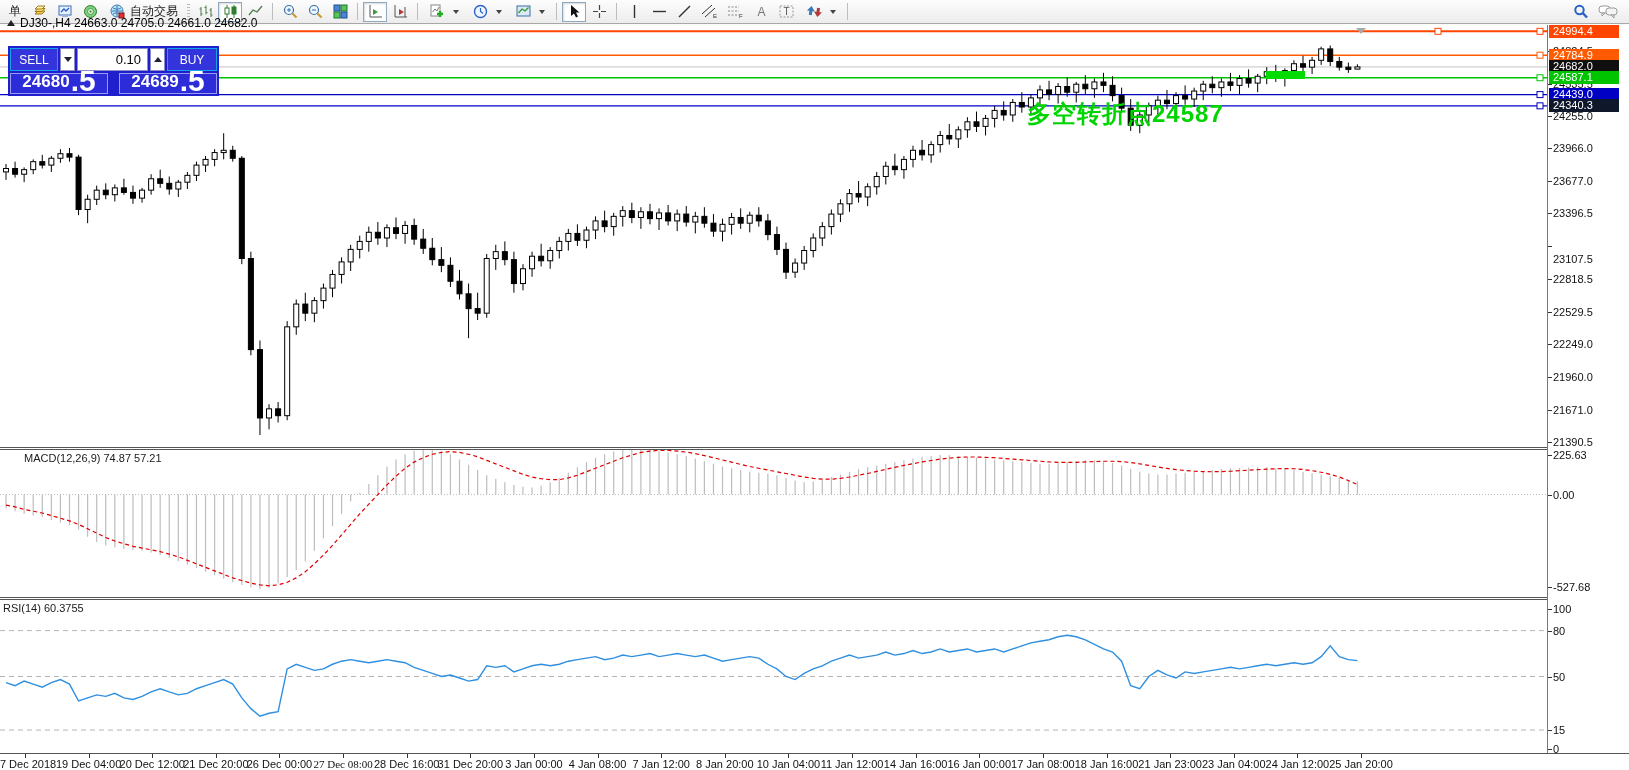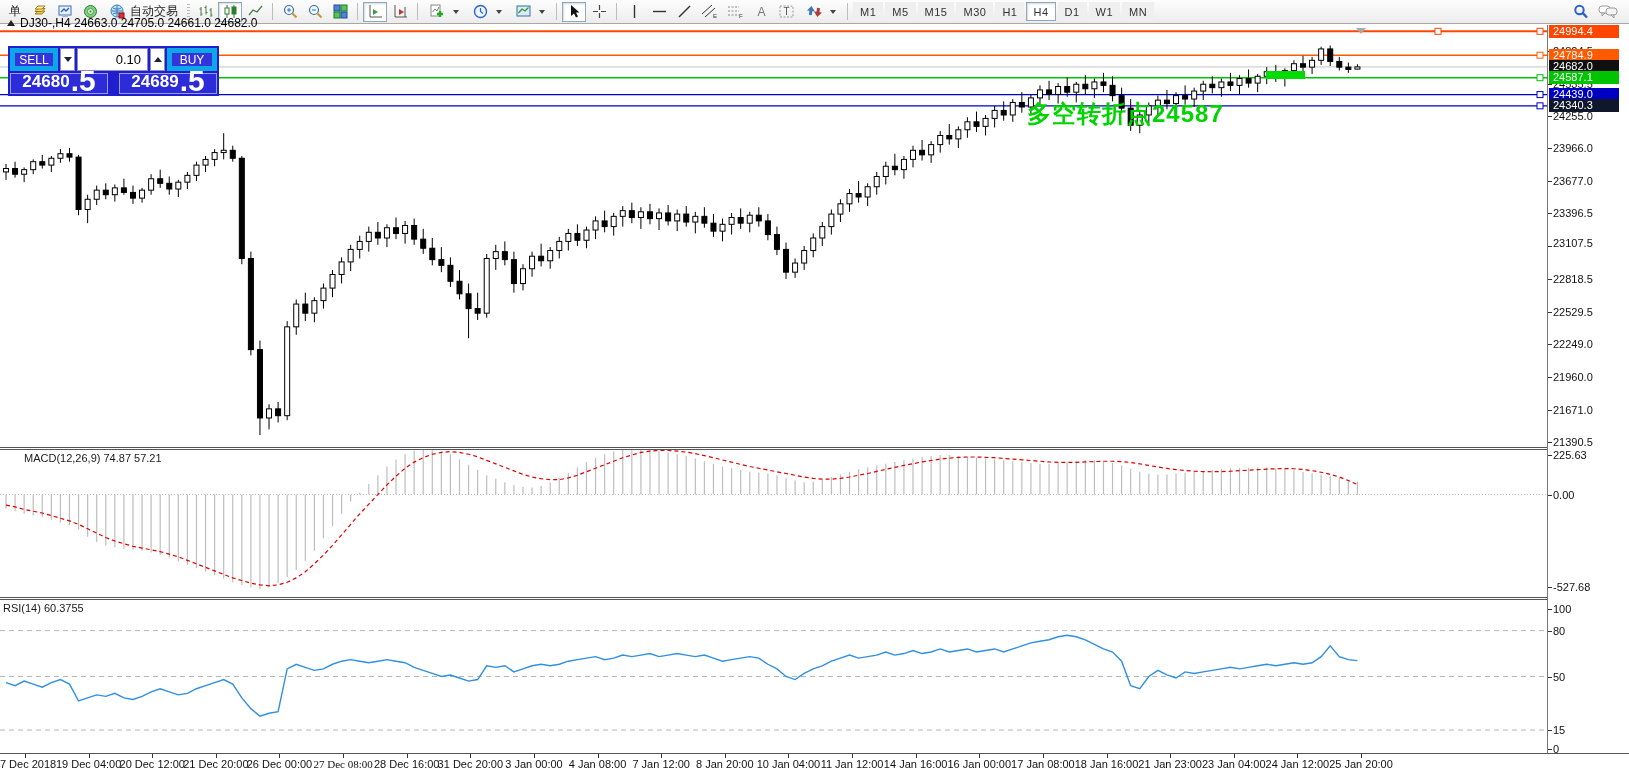--- a/index.html
+++ b/index.html
@@ -46,21 +46,21 @@
   .time-tick{position:absolute;top:0;width:1px;height:4px;background:#333;}
   
   #chart-title{position:absolute;left:7px;top:16px;display:flex;align-items:center;gap:5px;
     font-size:12px;color:#000;z-index:6;}
   .collapse-tri{width:0;height:0;border-left:4px solid transparent;border-right:4px solid transparent;
     border-bottom:6px solid #222;}
   
   #trade-panel{position:absolute;left:8px;top:46px;width:211px;z-index:7;
     background:#1f1fce;padding:2px;box-sizing:border-box;}
   #tp-row1{display:flex;height:23px;gap:2px;}
-  .tp-btn{background:#3434dc;border:5px solid #0ea5e9;color:#fff;font-size:12px;
+  .tp-btn{background:#3434dc;border:1px solid #0ea5e9;color:#fff;font-size:12px;
     display:flex;align-items:center;justify-content:center;box-sizing:border-box;}
   #sell-btn{flex:0 0 48px;} #buy-btn{flex:0 0 50px;}
   .spin{flex:0 0 15px;background:#fff;border:1px solid #8c8cc8;display:flex;align-items:center;
     justify-content:center;box-sizing:border-box;}
   .tri-down{width:0;height:0;border-left:4px solid transparent;border-right:4px solid transparent;border-top:5px solid #223;}
   .tri-up{width:0;height:0;border-left:4px solid transparent;border-right:4px solid transparent;border-bottom:5px solid #223;}
   #vol-input{flex:1;border:1px solid #8c8cc8;font-size:13px;color:#000;text-align:right;
     padding-right:6px;font-family:"Liberation Sans",sans-serif;box-sizing:border-box;min-width:0;}
   #tp-row2{display:flex;gap:11px;margin-top:2px;height:21px;}
   .price-box{flex:1;background:#2c2cd8;border:1px solid #9a9af2;color:#fff;
@@ -246,31 +246,20 @@
     </button>
     <button class="tb wide">
       <svg class="ic" width="17" height="17" viewBox="0 0 17 17">
         <polygon points="5,3 9,8 6.5,8 6.5,12 3.5,12 3.5,8 1,8" fill="#3a7ab5" transform="rotate(8 5 7)"></polygon>
         <polygon points="12,14 16,9 13.5,9 13.5,5 10.5,5 10.5,9 8,9" fill="#b03a3a" transform="rotate(8 12 9)"></polygon>
       </svg>
       <span class="dd"></span>
     </button>
 
     <span class="sep"></span>
-    <span id="tf-group" style="display:flex;align-items:center;">
-        <button class="tf-btn">M1</button>
-        <button class="tf-btn">M5</button>
-        <button class="tf-btn">M15</button>
-        <button class="tf-btn">M30</button>
-        <button class="tf-btn">H1</button>
-        <button class="tf-btn active">H4</button>
-        <button class="tf-btn">D1</button>
-        <button class="tf-btn">W1</button>
-        <button class="tf-btn">MN</button>
-      </span>
 
     <span class="spacer"></span>
     <button class="tb">
       <svg class="ic" width="18" height="18" viewBox="0 0 18 18">
         <circle cx="7.5" cy="7" r="4.2" fill="none" stroke="#2a62c9" stroke-width="2"></circle>
         <line x1="10.8" y1="10.2" x2="15" y2="14.5" stroke="#2a62c9" stroke-width="2.4"></line>
       </svg>
     </button>
     <button class="tb" style="margin-right:4px;">
       <svg class="ic" width="22" height="17" viewBox="0 0 22 17">
@@ -805,21 +794,21 @@
       <div class="tick-text" style="top: 52.6016px;">24535.5</div>
       <div class="tick-mark" style="top: 90.5506px;"></div>
       <div class="tick-text" style="top: 84.5506px;">24255.0</div>
       <div class="tick-mark" style="top: 123.468px;"></div>
       <div class="tick-text" style="top: 117.468px;">23966.0</div>
       <div class="tick-mark" style="top: 156.385px;"></div>
       <div class="tick-text" style="top: 150.385px;">23677.0</div>
       <div class="tick-mark" style="top: 188.334px;"></div>
       <div class="tick-text" style="top: 182.334px;">23396.5</div>
       <div class="tick-mark" style="top: 221.251px;"></div>
-      <div class="tick-text" style="top: 212px;">23107.5</div>
+      <div class="tick-text" style="top: 228px;">23107.5</div>
       <div class="tick-mark" style="top: 254.168px;"></div>
       <div class="tick-text" style="top: 248.168px;">22818.5</div>
       <div class="tick-mark" style="top: 287.085px;"></div>
       <div class="tick-text" style="top: 281.085px;">22529.5</div>
       <div class="tick-mark" style="top: 319.034px;"></div>
       <div class="tick-text" style="top: 313.034px;">22249.0</div>
       <div class="tick-mark" style="top: 351.951px;"></div>
       <div class="tick-text" style="top: 345.951px;">21960.0</div>
       <div class="tick-mark" style="top: 384.869px;"></div>
       <div class="tick-text" style="top: 378.869px;">21671.0</div>

